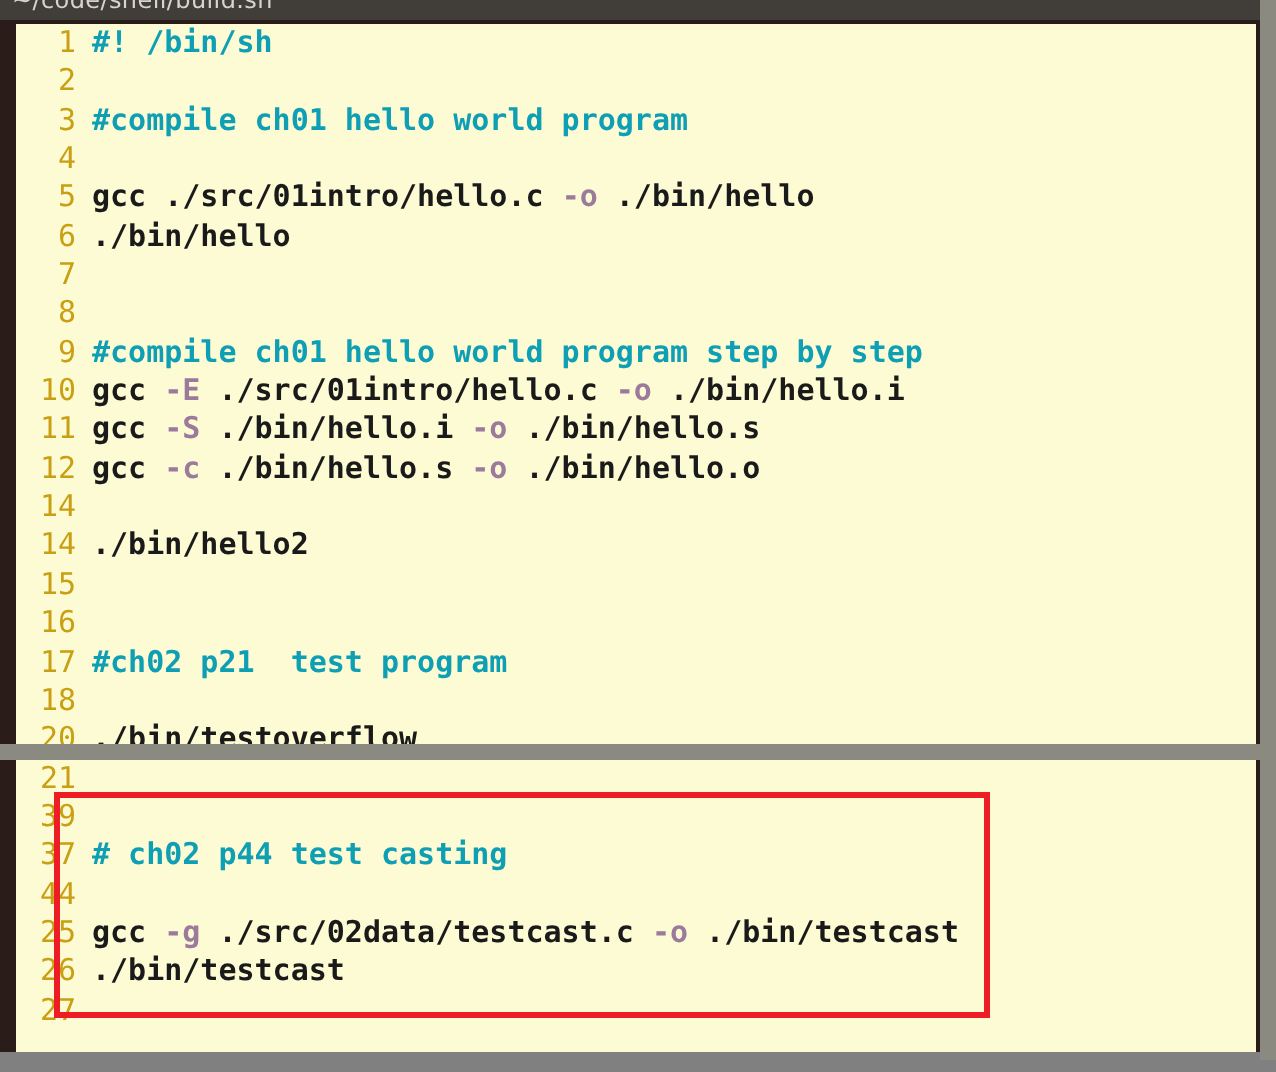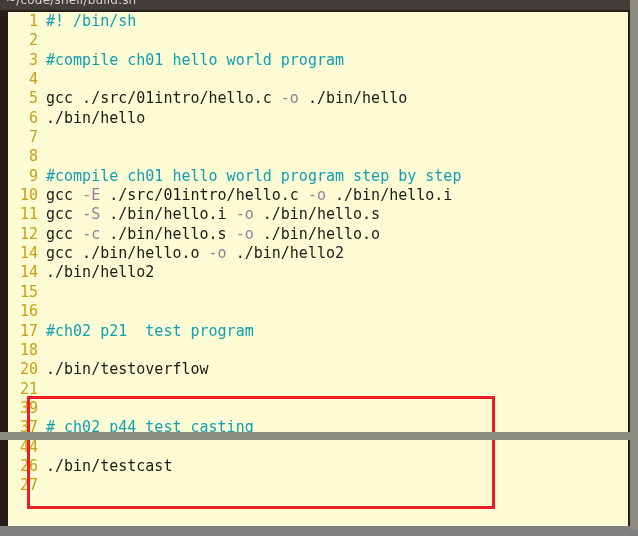--- a/index.html
+++ b/index.html
@@ -11,21 +11,21 @@
     width: 638px;
     height: 536px;
     overflow: hidden;
     font-family: "DejaVu Sans Mono", "Liberation Mono", monospace;
   }
 
   
   #editor-window {
     position: relative;
     width: 638px;
-    height: 440px;
+    height: 380px;
     box-sizing: border-box;
     background: #8a8a80;
   }
 
   
   #title-bar {
     position: absolute;
     left: 0; top: 0;
     width: 630px;
     height: 10px;
@@ -98,20 +98,21 @@
     left: 0;
     width: 30px;
     text-align: right;
     color: #c9a013;
     font-size: 15px;
   }
   .lt {
     position: absolute;
     left: 38px;
     color: #1a1a1a;
+    font-weight: bold;
   }
 
   .tok-comment { color: #0f9fb5; }
   .tok-flag    { color: #9b7a9b; }
   .tok-plain   { color: #1a1a1a; }
 
   
   #highlight-box {
     position: absolute;
     left: 27px;
@@ -141,31 +142,32 @@
         <div class="code-line"><span class="ln">3</span><span class="lt"><span class="tok-comment">#compile ch01 hello world program</span></span></div>
         <div class="code-line"><span class="ln">4</span><span class="lt"></span></div>
         <div class="code-line"><span class="ln">5</span><span class="lt"><span class="tok-plain">gcc ./src/01intro/hello.c </span><span class="tok-flag">-o</span><span class="tok-plain"> ./bin/hello</span></span></div>
         <div class="code-line"><span class="ln">6</span><span class="lt"><span class="tok-plain">./bin/hello</span></span></div>
         <div class="code-line"><span class="ln">7</span><span class="lt"></span></div>
         <div class="code-line"><span class="ln">8</span><span class="lt"></span></div>
         <div class="code-line"><span class="ln">9</span><span class="lt"><span class="tok-comment">#compile ch01 hello world program step by step</span></span></div>
         <div class="code-line"><span class="ln">10</span><span class="lt"><span class="tok-plain">gcc </span><span class="tok-flag">-E</span><span class="tok-plain"> ./src/01intro/hello.c </span><span class="tok-flag">-o</span><span class="tok-plain"> ./bin/hello.i</span></span></div>
         <div class="code-line"><span class="ln">11</span><span class="lt"><span class="tok-plain">gcc </span><span class="tok-flag">-S</span><span class="tok-plain"> ./bin/hello.i </span><span class="tok-flag">-o</span><span class="tok-plain"> ./bin/hello.s</span></span></div>
         <div class="code-line"><span class="ln">12</span><span class="lt"><span class="tok-plain">gcc </span><span class="tok-flag">-c</span><span class="tok-plain"> ./bin/hello.s </span><span class="tok-flag">-o</span><span class="tok-plain"> ./bin/hello.o</span></span></div>
-        <div class="code-line"><span class="ln">14</span><span class="lt"><span class="tok-plain">gcc ./bin/hello.o </span><span class="tok-flag">-o</span><span class="tok-plain"> ./bin/hello2</span></span></div>
+        <div class="code-line"><span class="ln">14</span></div>
         <div class="code-line"><span class="ln">14</span><span class="lt"><span class="tok-plain">./bin/hello2</span></span></div>
         <div class="code-line"><span class="ln">15</span><span class="lt"></span></div>
         <div class="code-line"><span class="ln">16</span><span class="lt"></span></div>
         <div class="code-line"><span class="ln">17</span><span class="lt"><span class="tok-comment">#ch02 p21  test program</span></span></div>
         <div class="code-line"><span class="ln">18</span><span class="lt"></span></div>
         <div class="code-line"><span class="ln">20</span><span class="lt"><span class="tok-plain">./bin/testoverflow</span></span></div>
         <div class="code-line"><span class="ln">21</span><span class="lt"></span></div>
         <div class="code-line"><span class="ln">39</span><span class="lt"></span></div>
         <div class="code-line"><span class="ln">37</span><span class="lt"><span class="tok-comment"># ch02 p44 test casting</span></span></div>
         <div class="code-line"><span class="ln">44</span><span class="lt"></span></div>
+        <div class="code-line"><span class="ln">25</span><span class="lt"><span class="tok-plain">gcc </span><span class="tok-flag">-g</span><span class="tok-plain"> ./src/02data/testcast.c </span><span class="tok-flag">-o</span><span class="tok-plain"> ./bin/testcast</span></span></div>
         <div class="code-line"><span class="ln">26</span><span class="lt"><span class="tok-plain">./bin/testcast</span></span></div>
         <div class="code-line"><span class="ln">27</span><span class="lt"></span></div>
       </div>
   </div>
 
   <div id="highlight-box"></div>
 
   <div id="right-chrome"></div>
   <div id="bottom-chrome"></div>
 </div>

